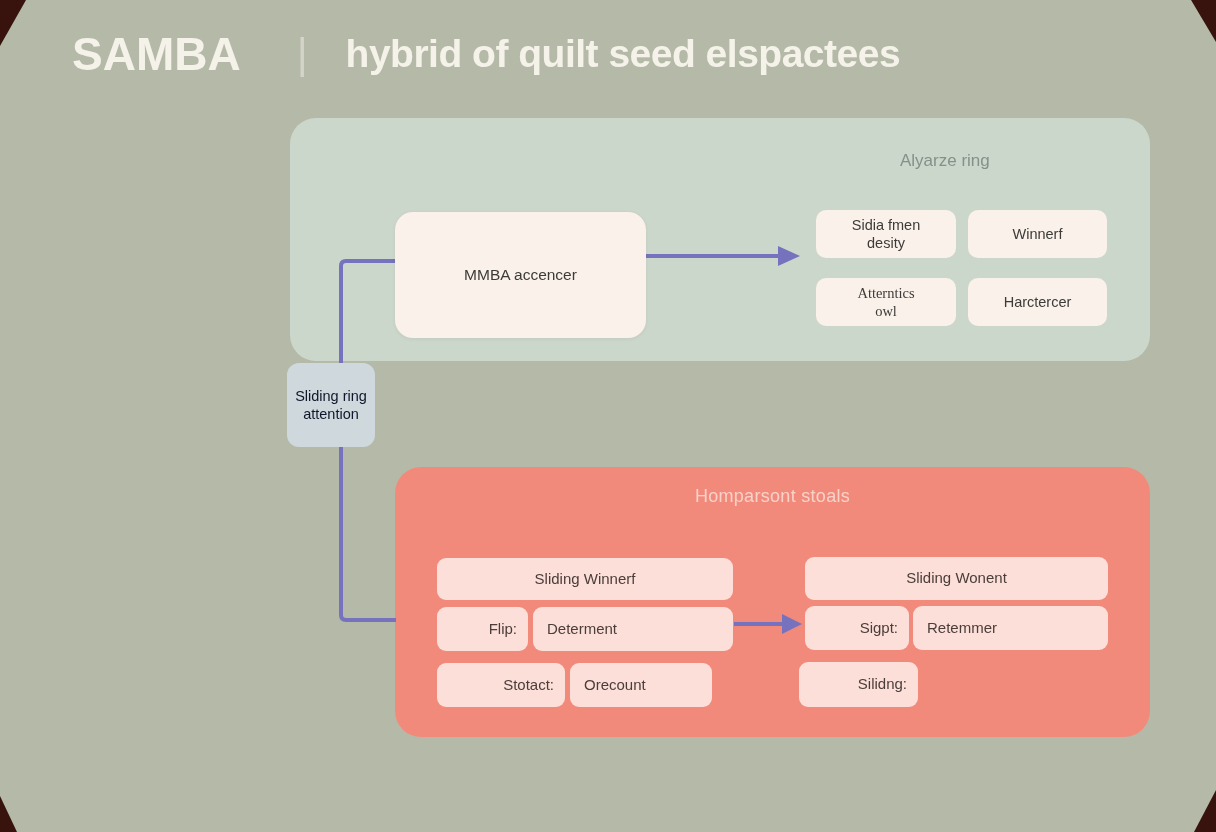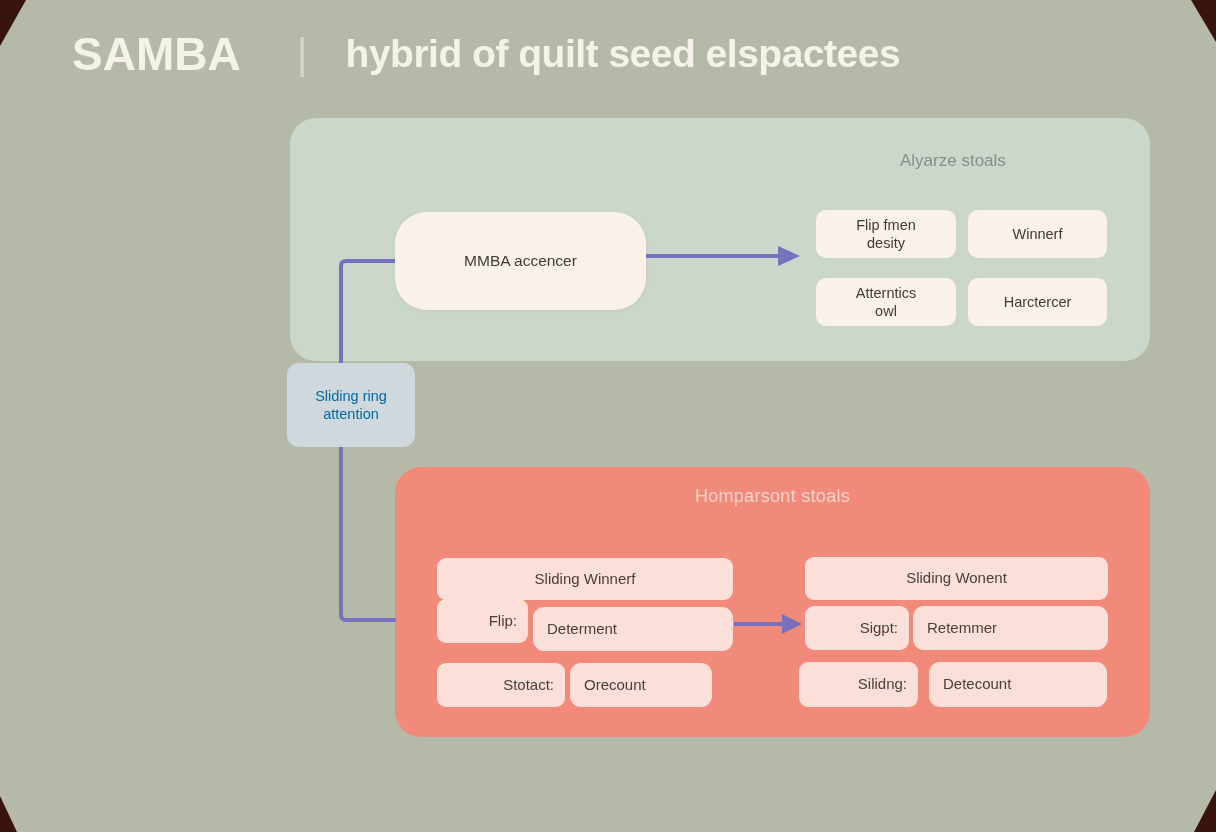--- a/index.html
+++ b/index.html
@@ -19,34 +19,34 @@
   .bottom-panel{position:absolute;left:395px;top:467px;width:755px;height:270px;
     background:var(--bottom-panel-bg,#f28a7c);border-radius:26px;}
   .panel-label{position:absolute;left:610px;top:33px;font-size:17px;color:var(--panel-label-text,#85908a);}
   .bottom-title{position:absolute;left:0;top:19px;width:100%;text-align:center;
     font-size:18px;font-weight:500;color:var(--bottom-title-text,#f7d2c9);letter-spacing:.3px;}
   
   .box{position:absolute;display:flex;align-items:center;justify-content:center;
     text-align:center;white-space:pre-line;z-index:3;box-sizing:border-box;
     color:var(--box-text,#3d3b38);line-height:1.25;}
   .cream{background:var(--cream-box-bg,#faf1ea);border-radius:10px;font-size:14.5px;}
-  .mmba{left:105px;top:94px;width:251px;height:98px;border-radius:32px;
+  .mmba{left:105px;top:94px;width:251px;height:126px;border-radius:18px;
     background:var(--cream-box-bg,#faf1ea);font-size:15.5px;box-shadow:0 1px 4px rgba(0,0,0,.06);}
   .sb1{left:526px;top:92px;width:140px;height:48px;}
   .sb2{left:678px;top:92px;width:139px;height:48px;}
-  .sb3{left:526px;top:160px;width:140px;height:48px;}
+  .sb3{left:526px;top:160px;width:140px;height:48px;font-family:Liberation Serif, serif;}
   .sb4{left:678px;top:160px;width:139px;height:48px;}
-  .side-box{left:287px;top:363px;width:128px;height:84px;border-radius:12px;
-    background:var(--side-box-bg,#cfd8dd);font-size:14.5px;color:#0369a1;}
+  .side-box{left:287px;top:363px;width:88px;height:84px;border-radius:12px;
+    background:var(--side-box-bg,#cfd8dd);font-size:14.5px;color:#0f172a;}
   .pink{background:var(--pink-box-bg,#fcdfd8);border-radius:9px;font-size:15px;
     color:var(--pink-box-text,#4b3d39);}
   .key{justify-content:flex-end;padding-right:11px;}
-  .val{justify-content:flex-start;padding-left:14px;text-align:left;border-radius:11px;}
+  .val{justify-content:flex-start;padding-left:14px;text-align:left;}
   .lh{left:42px;top:91px;width:296px;height:42px;}
-  .lk1{left:42px;top:132px;width:91px;height:44px;}
+  .lk1{left:42px;top:140px;width:91px;height:44px;}
   .lv1{left:138px;top:140px;width:200px;height:44px;}
   .lk2{left:42px;top:196px;width:128px;height:44px;}
   .lv2{left:175px;top:196px;width:142px;height:44px;}
   .rh{left:410px;top:90px;width:303px;height:43px;text-align:right;}
   .rk1{left:410px;top:139px;width:104px;height:44px;}
   .rv1{left:518px;top:139px;width:195px;height:44px;}
   .rk2{left:404px;top:195px;width:119px;height:45px;}
   .rv2{left:534px;top:195px;width:178px;height:45px;}
   
   .overlay{position:absolute;left:0;top:0;width:1216px;height:832px;z-index:2;pointer-events:none;}
@@ -64,23 +64,23 @@
 
 <div class="canvas">
 
   <div class="header">
     <span class="brand">SAMBA</span>
     <span class="sep">|</span>
     <span class="subtitle">hybrid of quilt seed elspactees</span>
   </div>
 
   <div class="top-panel">
-    <div class="panel-label">Alyarze stoals</div>
+    <div class="panel-label">Alyarze ring</div>
     <div class="box mmba">MMBA accencer</div>
-    <div class="box cream sb1">Flip fmen
+    <div class="box cream sb1">Sidia fmen
 desity</div>
     <div class="box cream sb2">Winnerf</div>
     <div class="box cream sb3">Atterntics
 owl</div>
     <div class="box cream sb4">Harctercer</div>
   </div>
 
   <div class="box side-box">Sliding ring
 attention</div>
 
@@ -90,21 +90,20 @@
     <div class="box pink lh">Sliding Winnerf</div>
     <div class="box pink key lk1">Flip:</div>
     <div class="box pink val lv1">Determent</div>
     <div class="box pink key lk2">Stotact:</div>
     <div class="box pink val lv2">Orecount</div>
 
     <div class="box pink rh">Sliding Wonent</div>
     <div class="box pink key rk1">Sigpt:</div>
     <div class="box pink val rv1">Retemmer</div>
     <div class="box pink key rk2">Silidng:</div>
-    <div class="box pink val rv2">Detecount</div>
   </div>
 
   <svg class="overlay" viewBox="0 0 1216 832">
     <path class="connector" d="M 396 261 L 346 261 Q 341 261 341 266 L 341 615 Q 341 620 346 620 L 396 620"></path>
     <line class="connector" x1="645" y1="256" x2="780" y2="256"></line>
     <polygon class="arrowhead" points="778,246 800,256 778,266"></polygon>
     <line class="connector" x1="734" y1="624" x2="784" y2="624"></line>
     <polygon class="arrowhead" points="782,614 802,624 782,634"></polygon>
   </svg>
 

